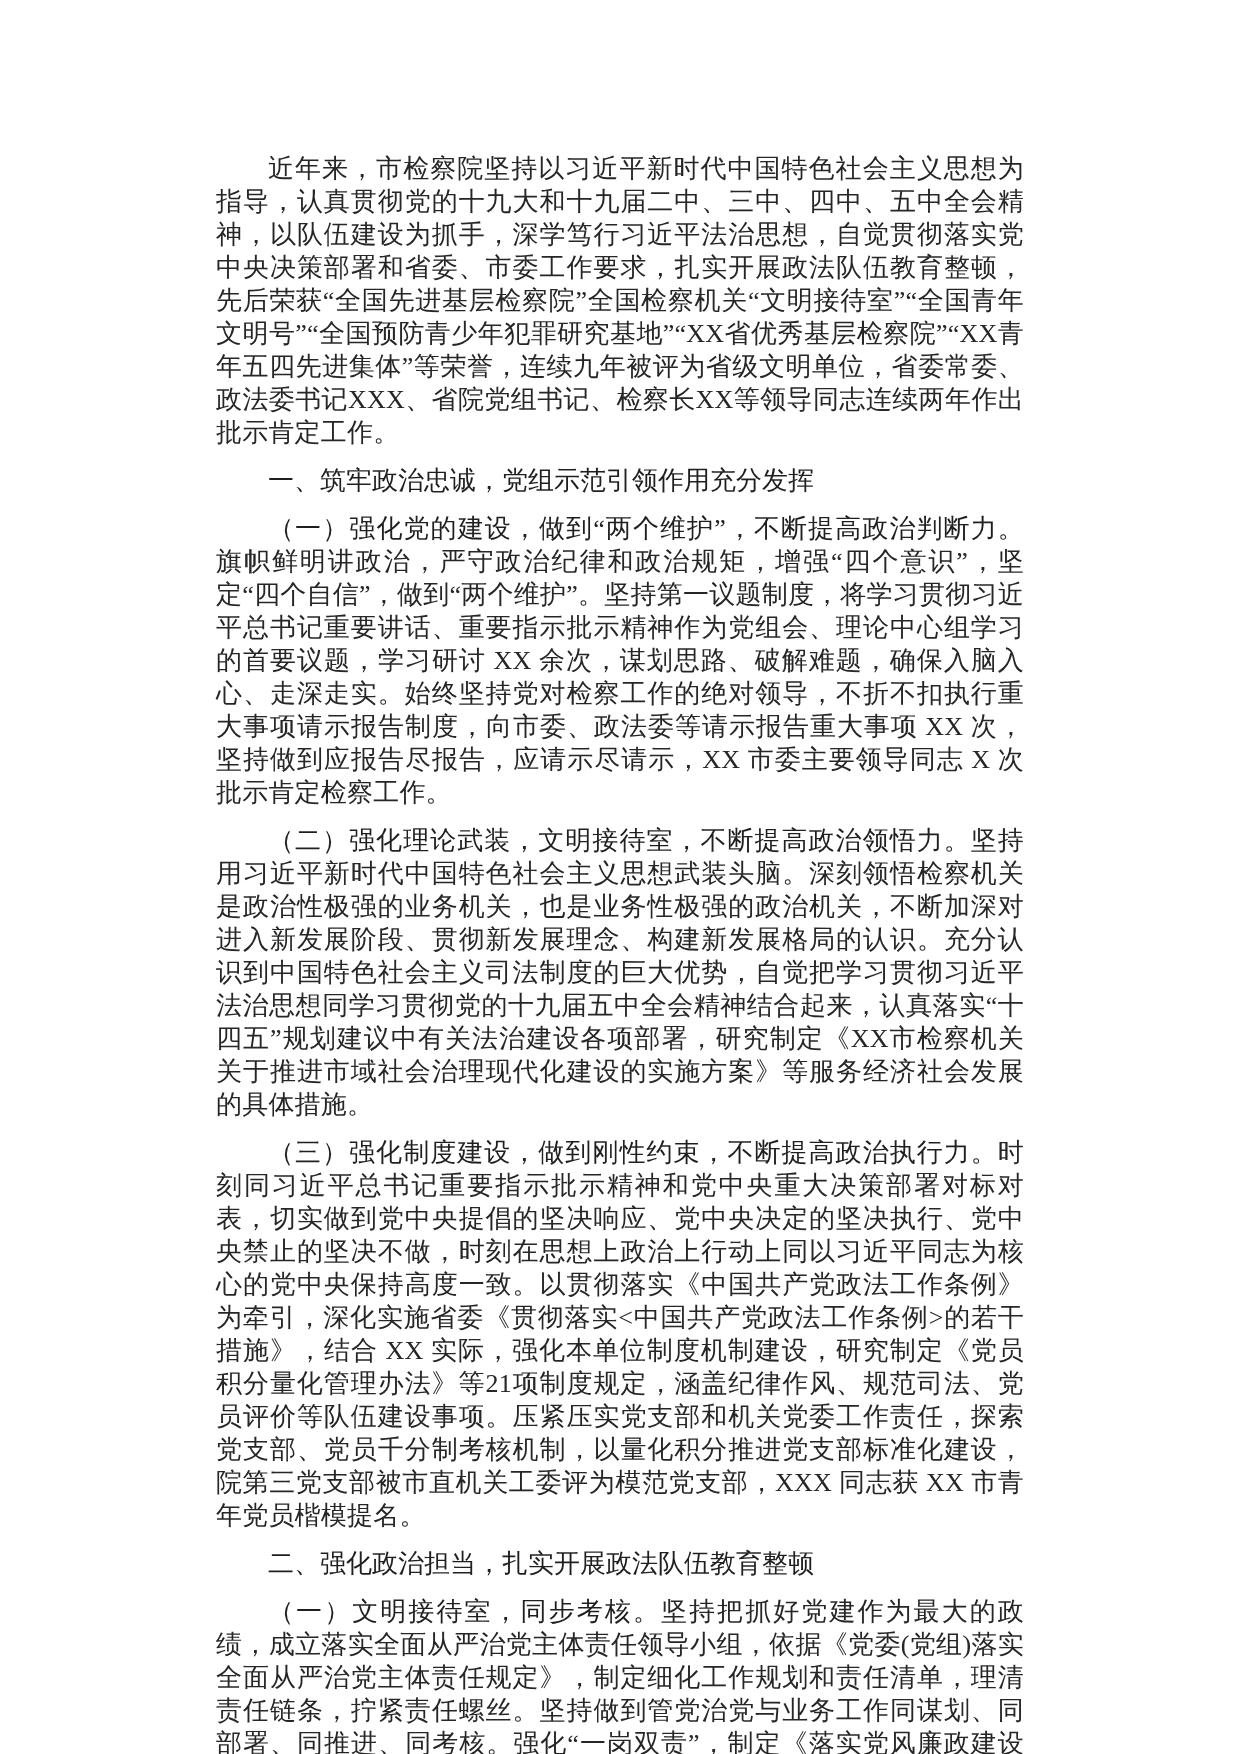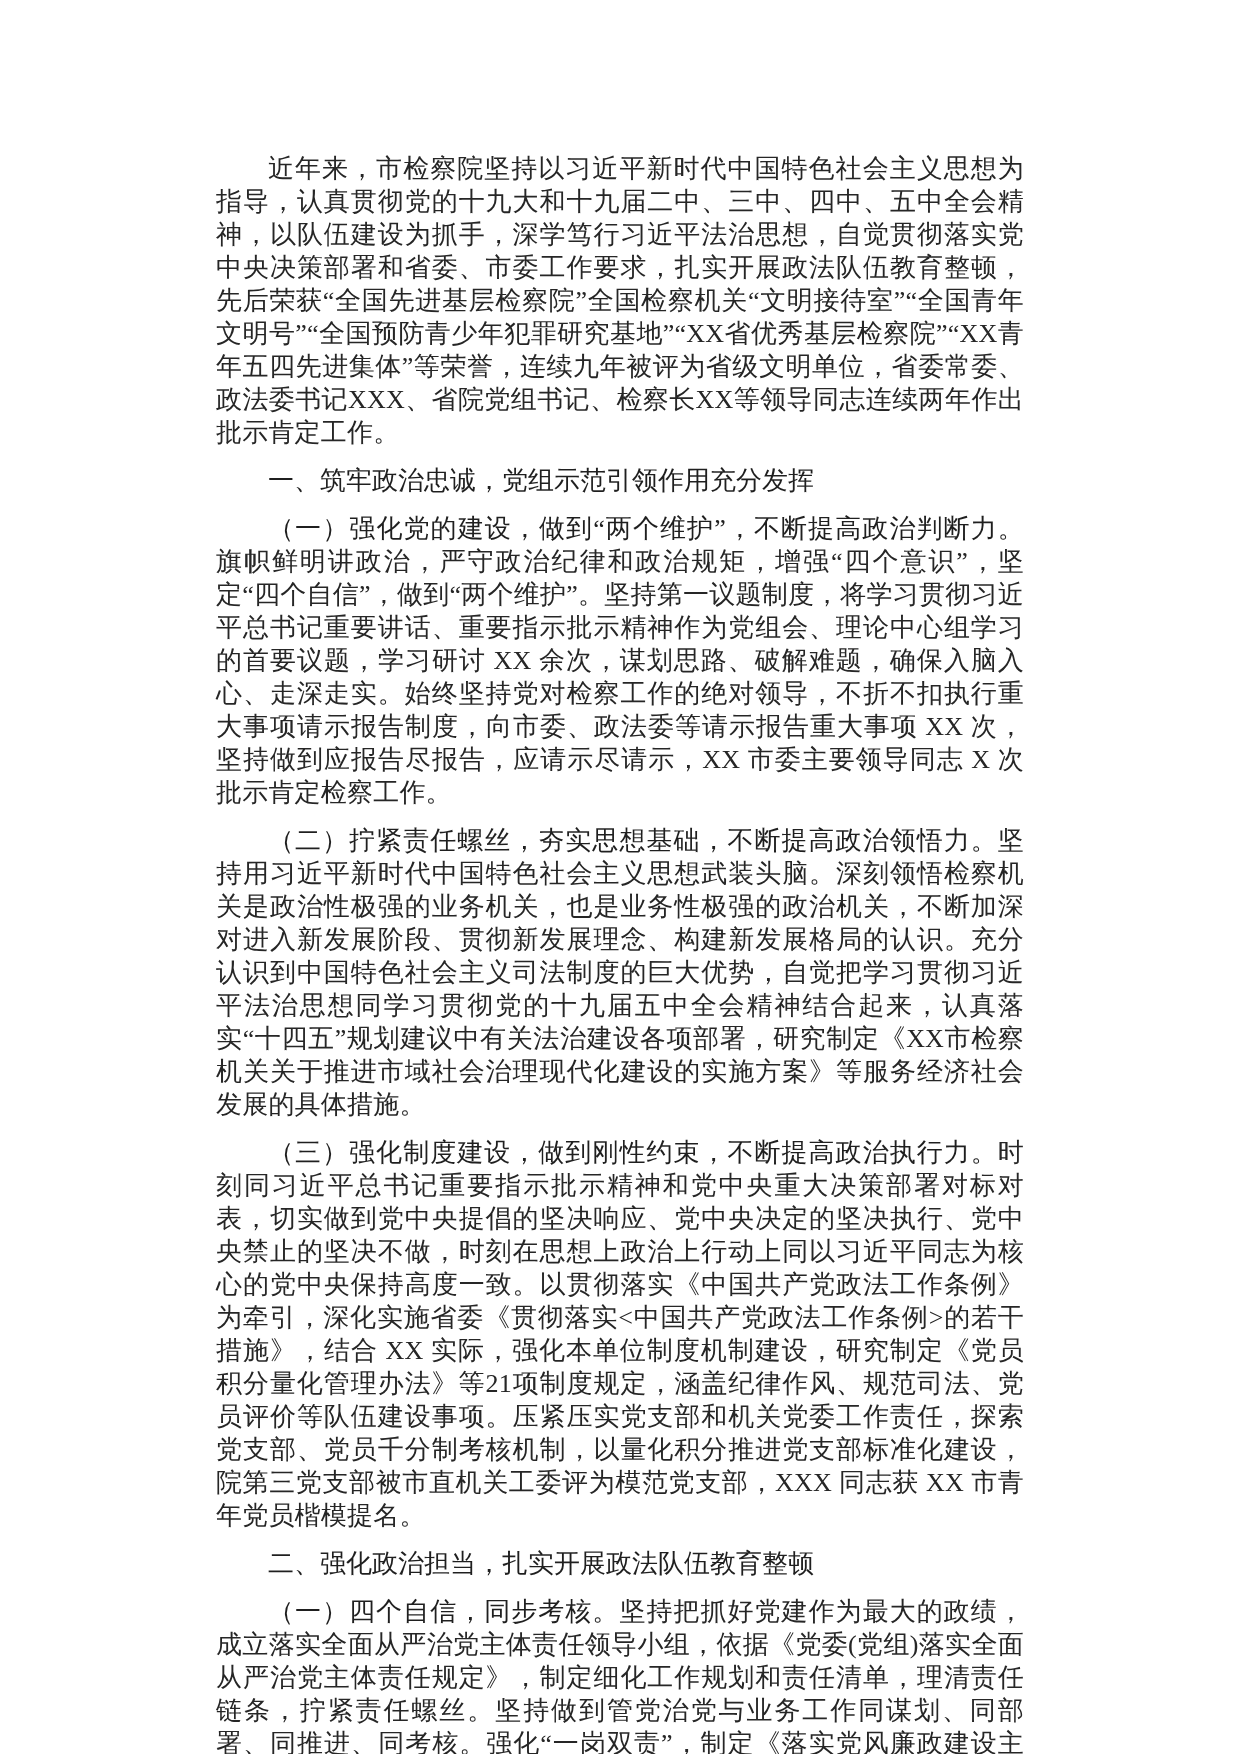--- a/index.html
+++ b/index.html
@@ -48,21 +48,21 @@
 <body>
 
 <div class="page">
 
   <p class="para"><span class="body-text">近年来，市检察院坚持以习近平新时代中国特色社会主义思想为指导，认真贯彻党的十九大和十九届二中、三中、四中、五中全会精神，以队伍建设为抓手，深学笃行习近平法治思想，自觉贯彻落实党中央决策部署和省委、市委工作要求，扎实开展政法队伍教育整顿，先后荣获“全国先进基层检察院”全国检察机关“文明接待室”“全国青年文明号”“全国预防青少年犯罪研究基地”“XX省优秀基层检察院”“XX青年五四先进集体”等荣誉，连续九年被评为省级文明单位，省委常委、政法委书记XXX、省院党组书记、检察长XX等领导同志连续两年作出批示肯定工作。</span></p>
 
   <h2 class="heading">一、筑牢政治忠诚，党组示范引领作用充分发挥</h2>
 
   <p class="para"><span class="lead">（一）强化党的建设，做到“两个维护”，不断提高政治判断力。</span><span class="body-text">旗帜鲜明讲政治，严守政治纪律和政治规矩，增强“四个意识”，坚定“四个自信”，做到“两个维护”。坚持第一议题制度，将学习贯彻习近平总书记重要讲话、重要指示批示精神作为党组会、理论中心组学习的首要议题，学习研讨 XX 余次，谋划思路、破解难题，确保入脑入心、走深走实。始终坚持党对检察工作的绝对领导，不折不扣执行重大事项请示报告制度，向市委、政法委等请示报告重大事项 XX 次，坚持做到应报告尽报告，应请示尽请示，XX 市委主要领导同志 X 次批示肯定检察工作。</span></p>
 
-  <p class="para"><span class="lead">（二）拧紧责任螺丝，夯实思想基础，不断提高政治领悟力。</span><span class="body-text">坚持用习近平新时代中国特色社会主义思想武装头脑。深刻领悟检察机关是政治性极强的业务机关，也是业务性极强的政治机关，不断加深对进入新发展阶段、贯彻新发展理念、构建新发展格局的认识。充分认识到中国特色社会主义司法制度的巨大优势，自觉把学习贯彻习近平法治思想同学习贯彻党的十九届五中全会精神结合起来，认真落实“十四五”规划建议中有关法治建设各项部署，研究制定《XX市检察机关关于推进市域社会治理现代化建设的实施方案》等服务经济社会发展的具体措施。</span></p>
+  <p class="para"><span class="lead">（二）强化理论武装，文明接待室，不断提高政治领悟力。</span><span class="body-text">坚持用习近平新时代中国特色社会主义思想武装头脑。深刻领悟检察机关是政治性极强的业务机关，也是业务性极强的政治机关，不断加深对进入新发展阶段、贯彻新发展理念、构建新发展格局的认识。充分认识到中国特色社会主义司法制度的巨大优势，自觉把学习贯彻习近平法治思想同学习贯彻党的十九届五中全会精神结合起来，认真落实“十四五”规划建议中有关法治建设各项部署，研究制定《XX市检察机关关于推进市域社会治理现代化建设的实施方案》等服务经济社会发展的具体措施。</span></p>
 
   <p class="para"><span class="lead">（三）强化制度建设，做到刚性约束，不断提高政治执行力。</span><span class="body-text">时刻同习近平总书记重要指示批示精神和党中央重大决策部署对标对表，切实做到党中央提倡的坚决响应、党中央决定的坚决执行、党中央禁止的坚决不做，时刻在思想上政治上行动上同以习近平同志为核心的党中央保持高度一致。以贯彻落实《中国共产党政法工作条例》为牵引，深化实施省委《贯彻落实&lt;中国共产党政法工作条例&gt;的若干措施》，结合 XX 实际，强化本单位制度机制建设，研究制定《党员积分量化管理办法》等21项制度规定，涵盖纪律作风、规范司法、党员评价等队伍建设事项。压紧压实党支部和机关党委工作责任，探索党支部、党员千分制考核机制，以量化积分推进党支部标准化建设，院第三党支部被市直机关工委评为模范党支部，XXX 同志获 XX 市青年党员楷模提名。</span></p>
 
   <h2 class="heading">二、强化政治担当，扎实开展政法队伍教育整顿</h2>
 
-  <p class="para"><span class="lead">（一）四个自信，同步考核。</span><span class="body-text">坚持把抓好党建作为最大的政绩，成立落实全面从严治党主体责任领导小组，依据《党委(党组)落实全面从严治党主体责任规定》，制定细化工作规划和责任清单，理清责任链条，拧紧责任螺丝。坚持做到管党治党与业务工作同谋划、同部署、同推进、同考核。强化“一岗双责”，制定《落实党风廉政建设主体责任和监督责任实施细则》，党组书记与</span></p>
+  <p class="para"><span class="lead">（一）文明接待室，同步考核。</span><span class="body-text">坚持把抓好党建作为最大的政绩，成立落实全面从严治党主体责任领导小组，依据《党委(党组)落实全面从严治党主体责任规定》，制定细化工作规划和责任清单，理清责任链条，拧紧责任螺丝。坚持做到管党治党与业务工作同谋划、同部署、同推进、同考核。强化“一岗双责”，制定《落实党风廉政建设主体责任和监督责任实施细则》，党组书记与</span></p>
 
 </div>
 
 </body></html>

